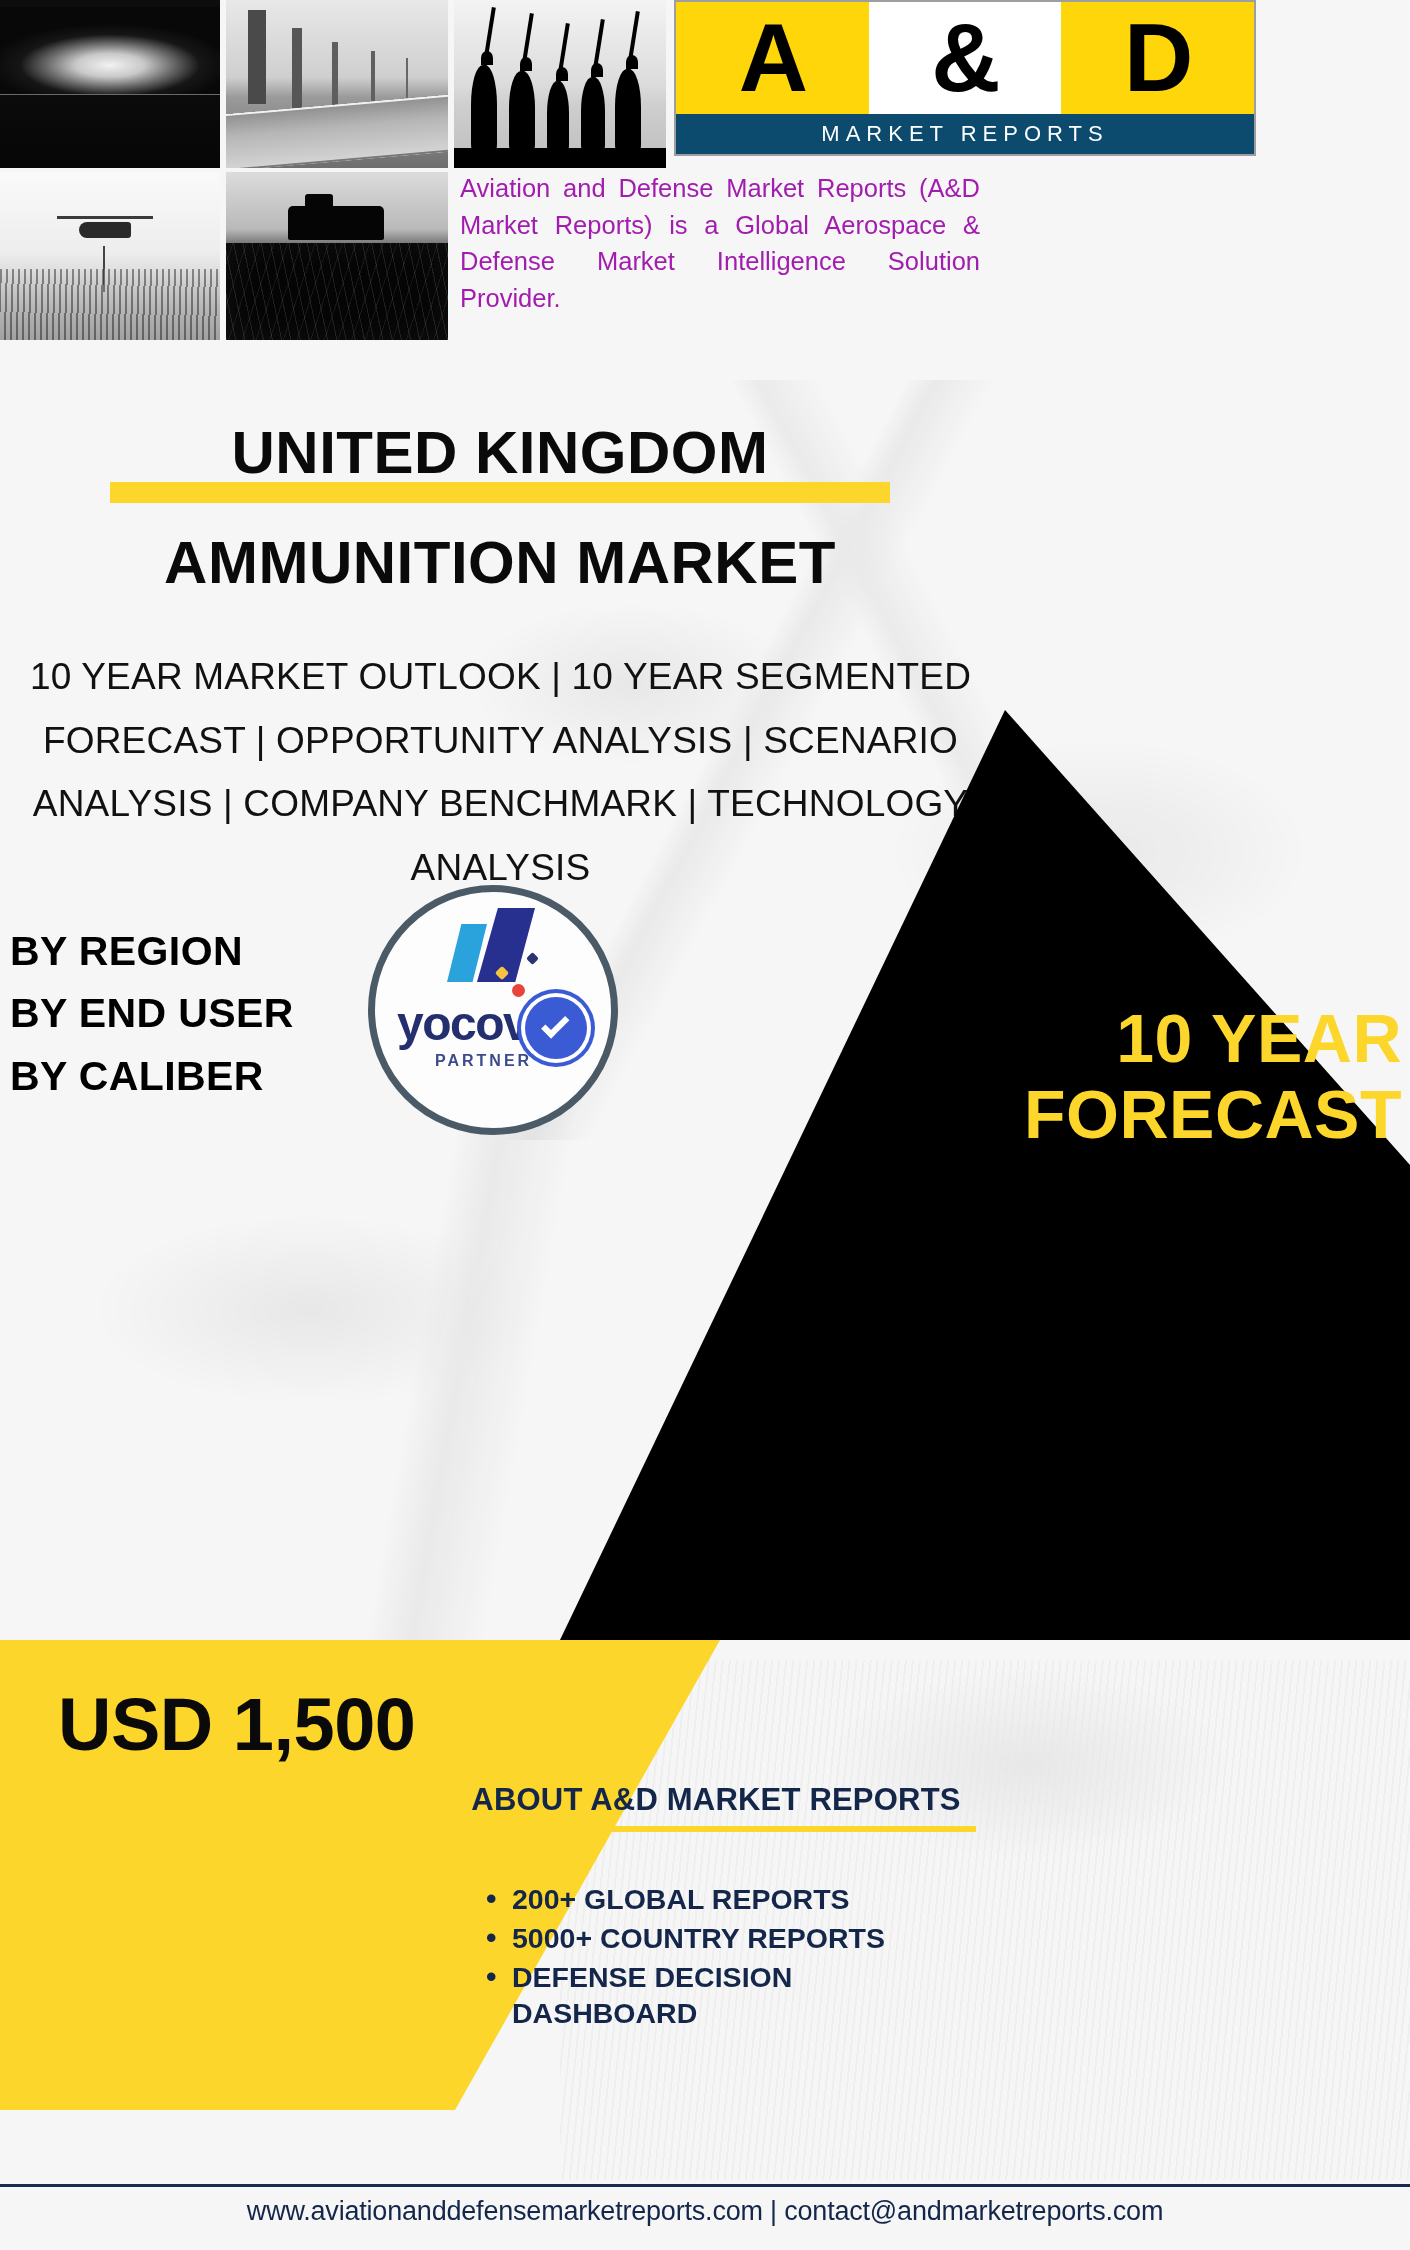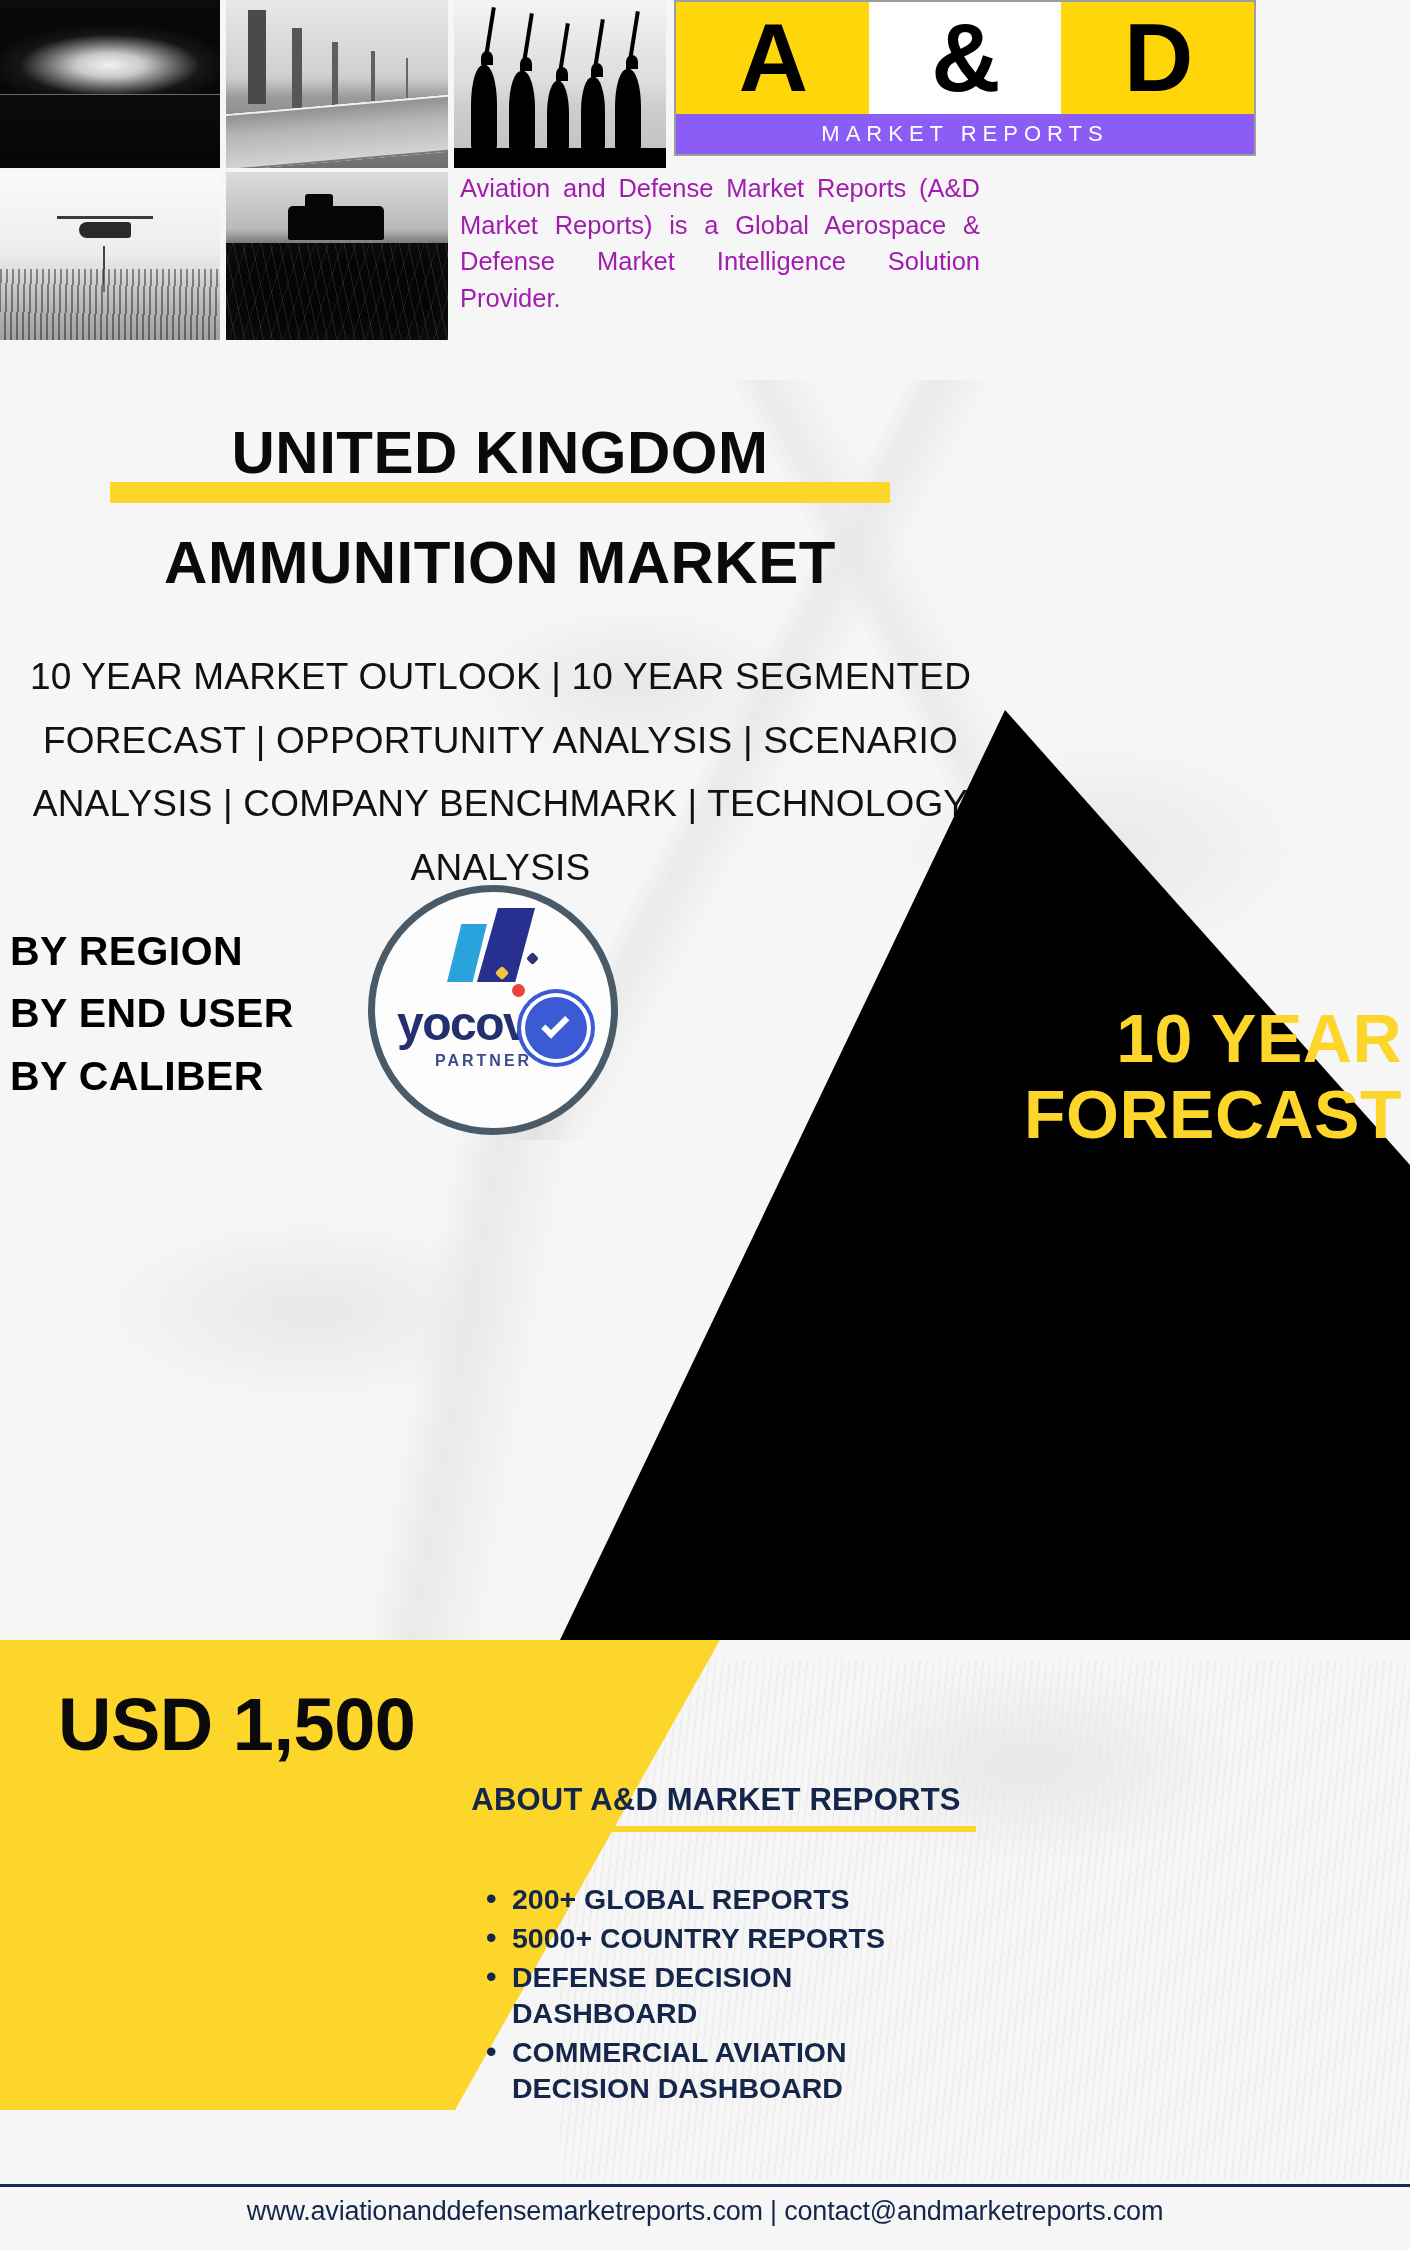--- a/index.html
+++ b/index.html
@@ -123,21 +123,21 @@
   }
 
   
   .logo { position:absolute; left:676px; top:2px; width:578px; height:152px;
           box-shadow:0 0 0 2px #9e9e9e; background:#fff; }
   .logo-row { position:absolute; left:0; top:0; width:100%; height:112px; display:flex; }
   .logo-cell { flex:1; display:flex; align-items:center; justify-content:center; }
   .logo-cell.y { background:#FFD60A; }
   .logo-cell.w { background:#ffffff; }
   .logo-letter { font-family:"Liberation Sans", sans-serif; font-weight:700; font-size:96px; color:#000; line-height:1; letter-spacing:-2px; }
-  .logo-bar { position:absolute; left:0; bottom:0; width:100%; height:40px; background:#8b5cf6;
+  .logo-bar { position:absolute; left:0; bottom:0; width:100%; height:40px; background:#0c4a6e;
               display:flex; align-items:center; justify-content:center; }
   .logo-bar span { color:#fff; font-size:22px; letter-spacing:6px; font-weight:500; }
 
   
   .desc {
     position:absolute; left:460px; top:170px; width:520px;
     color:#a21caf; font-size:25.5px; line-height:1.44;
     text-align:justify; text-align-last:left;
   }
 
@@ -336,19 +336,18 @@
 
   <div class="yellow-poly"></div>
   <div class="price">USD 1,500</div>
 
   <div class="about-title">ABOUT A&amp;D MARKET REPORTS</div>
   <div class="about-rule"></div>
   <ul class="about-list">
     <li>200+ GLOBAL REPORTS</li>
     <li>5000+ COUNTRY REPORTS</li>
     <li>DEFENSE DECISION DASHBOARD</li>
-    <li>COMMERCIAL AVIATION DECISION DASHBOARD</li>
   </ul>
 
   <div class="footer-rule"></div>
   <div class="footer">www.aviationanddefensemarketreports.com | contact@andmarketreports.com</div>
 
 </div>
 
 </body></html>

